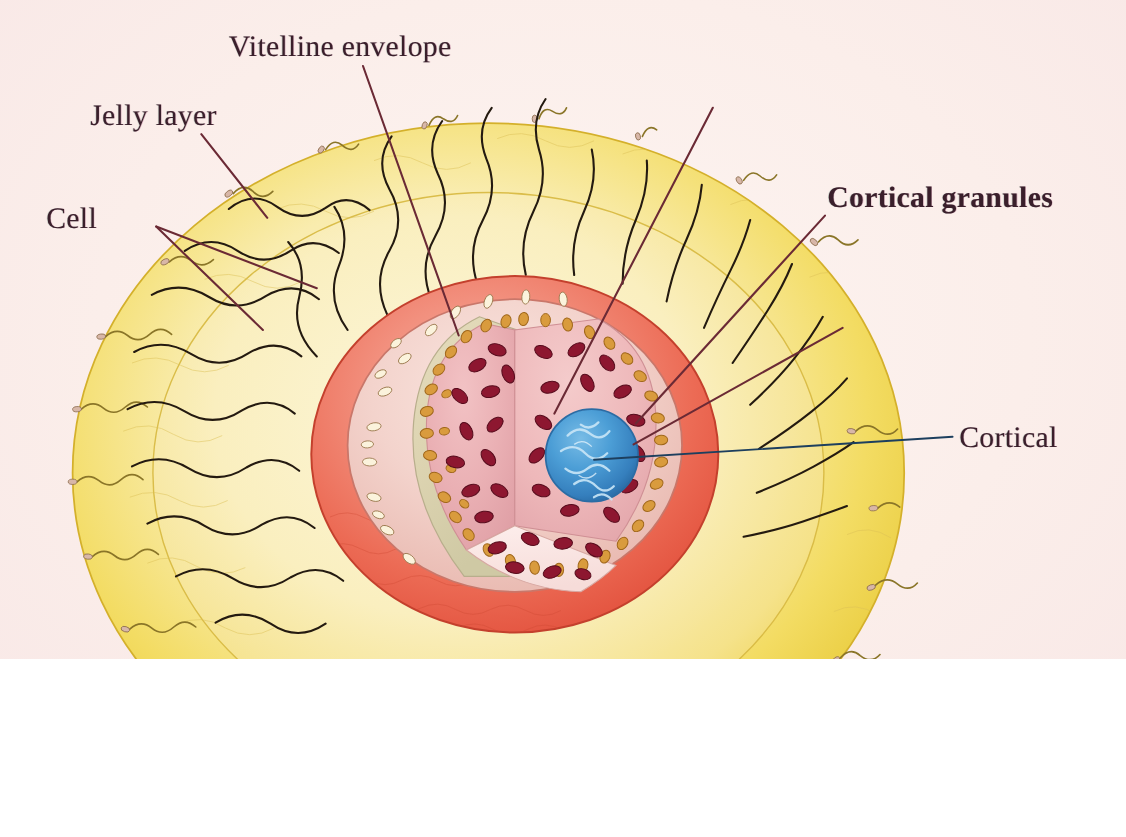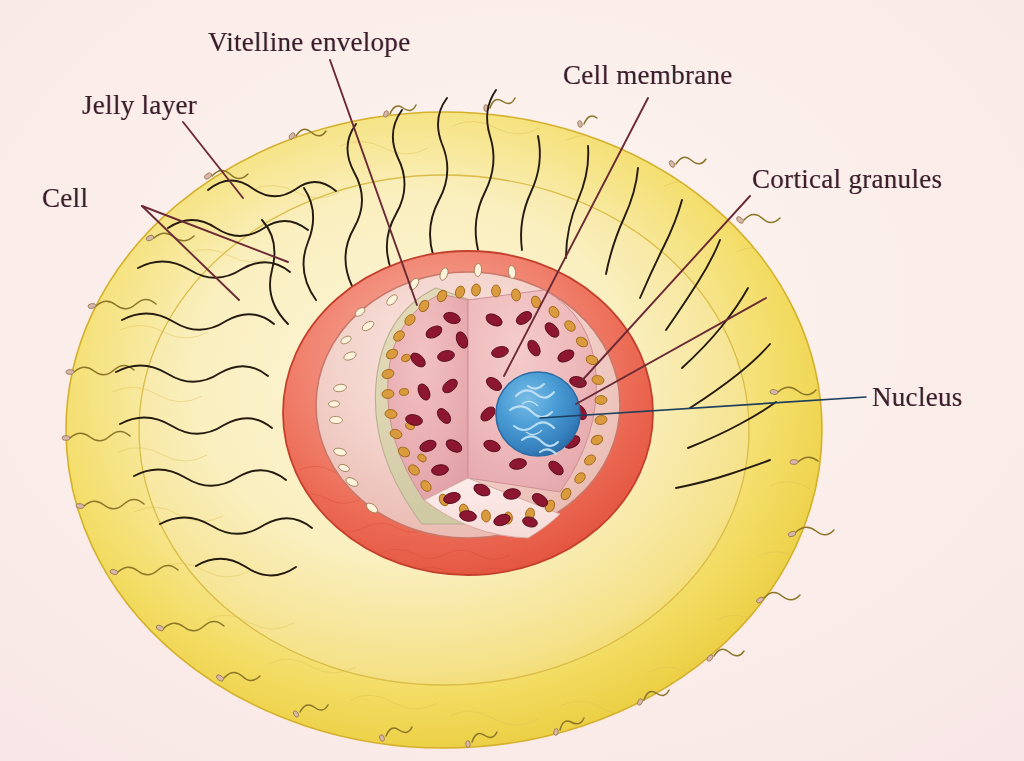--- a/index.html
+++ b/index.html
@@ -4,21 +4,21 @@
 <title>Sea Urchin Egg Fertilization Diagram</title>
 <style>
   html, body {
     margin: 0;
     padding: 0;
     background: #ffffff;
   }
   #stage {
     position: relative;
     width: 1024px;
-    height: 761px;
+    height: 599px;
     overflow: hidden;
     font-family: "Liberation Serif", "DejaVu Serif", serif;
     background: #84cc16;
   }
   #diagram-svg {
     position: absolute;
     left: 0;
     top: 0;
     width: 1024px;
     height: 761px;
@@ -385,19 +385,18 @@
       <line x1="750" y1="196" x2="578" y2="385"></line>
       <line x1="142" y1="206" x2="288" y2="262"></line>
       <line x1="142" y1="206" x2="239" y2="300"></line>
       <line x1="766" y1="298" x2="576" y2="404"></line>
       <line x1="866" y1="397" x2="540" y2="418" stroke="#1d3f5e" stroke-width="1.7"></line>
     </g>
 
   </svg>
 
   <div class="label" style="left:208px; top:27px;">Vitelline envelope</div>
-  <div class="label" style="left:563px; top:60px;">Cell membrane</div>
   <div class="label" style="left:82px; top:90px;text-align:center;">Jelly layer</div>
-  <div class="label" style="left:752px; top:164px;">Cortical granules</div>
+  <div class="label" style="left:752px; top:164px;font-weight:bold;">Cortical granules</div>
   <div class="label" style="left:42px; top:183px;">Cell</div>
-  <div class="label" style="left:872px; top:382px;">Nucleus</div>
+  <div class="label" style="left:872px; top:382px;">Cortical</div>
 
 </div>
 
 </body></html>

